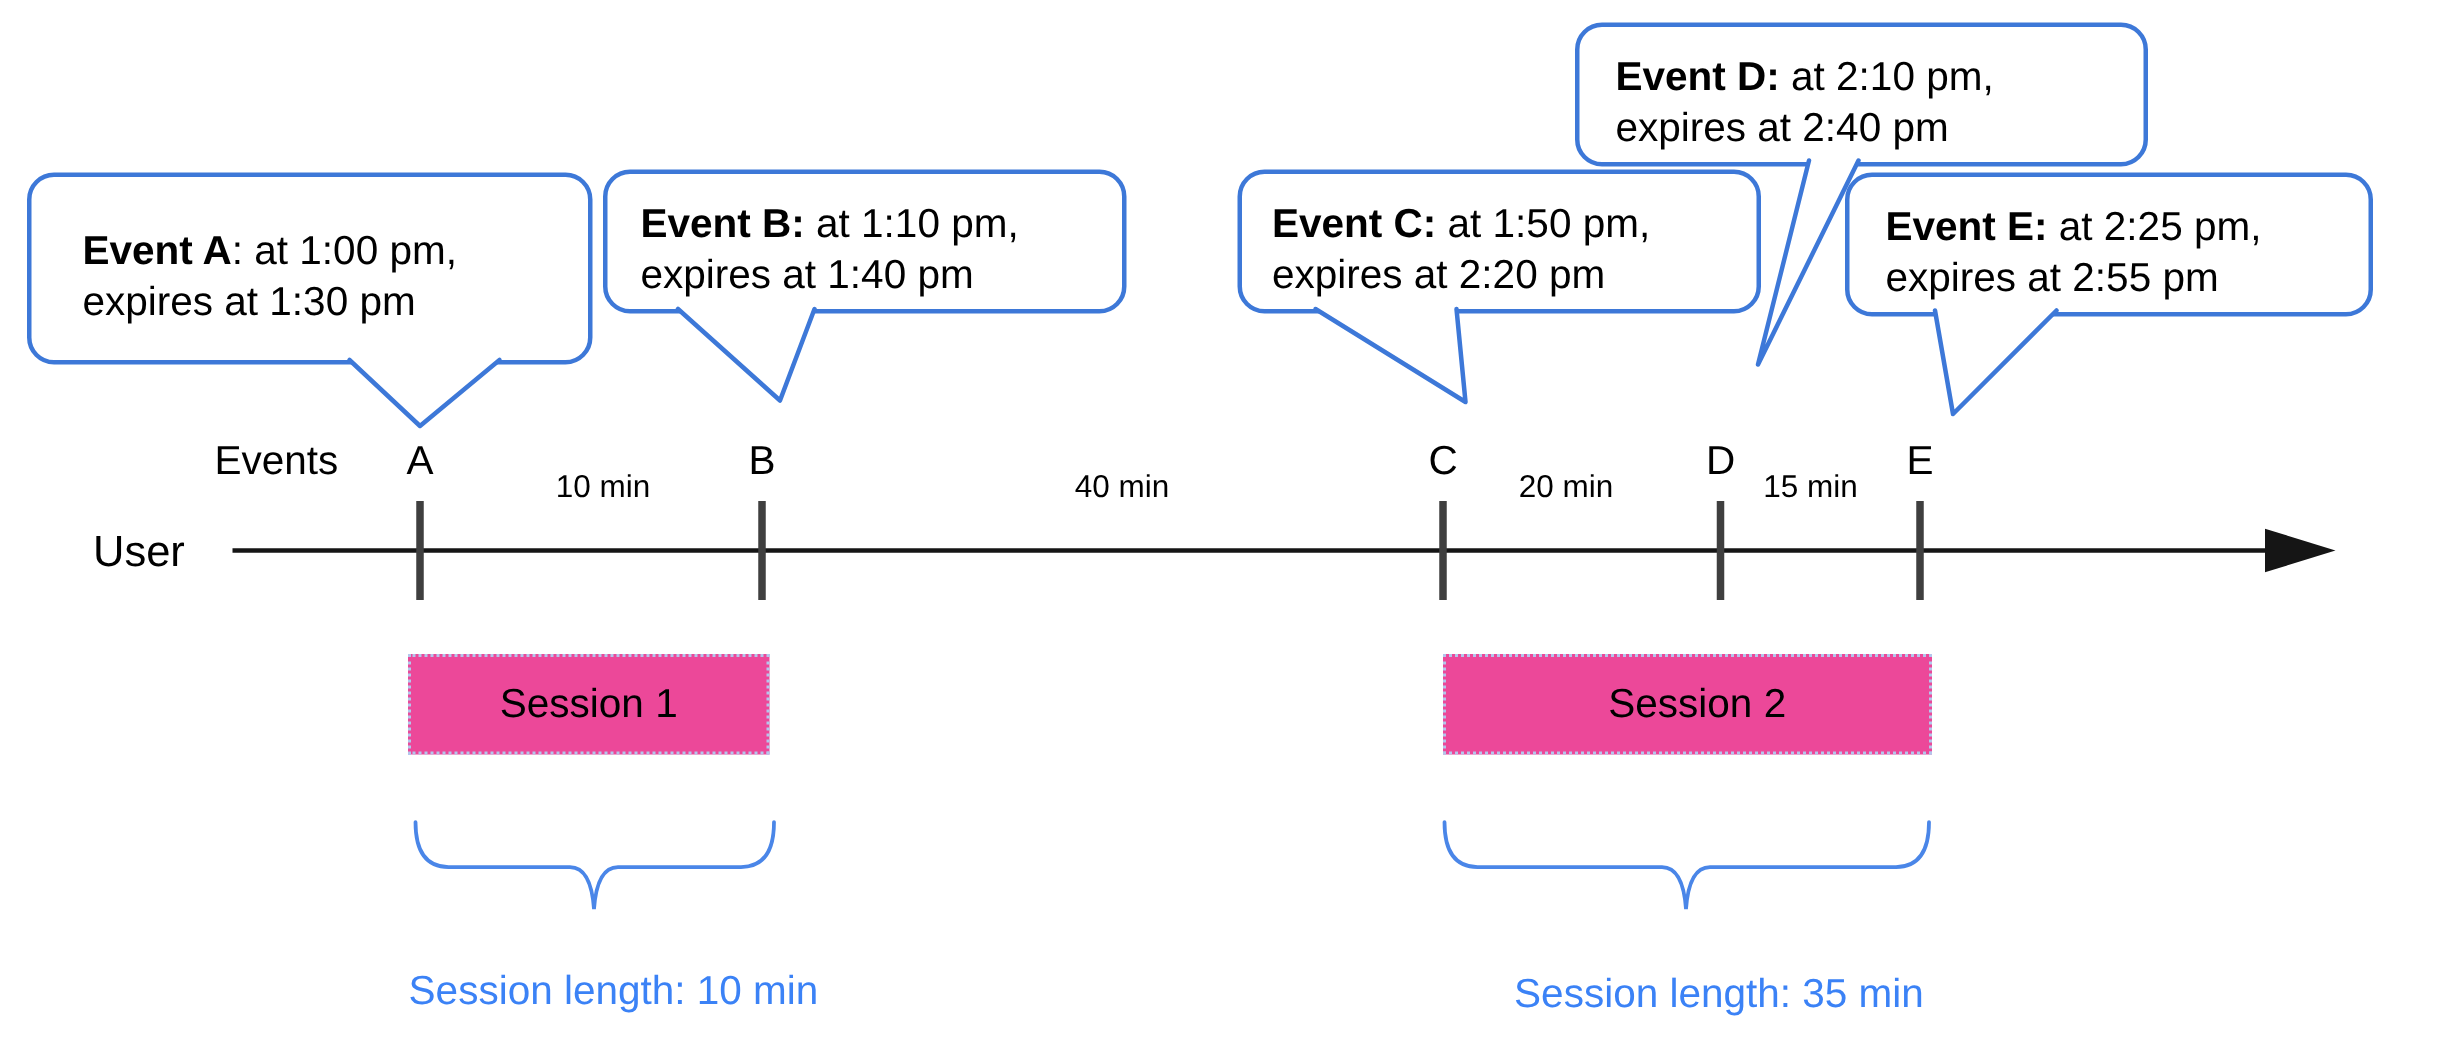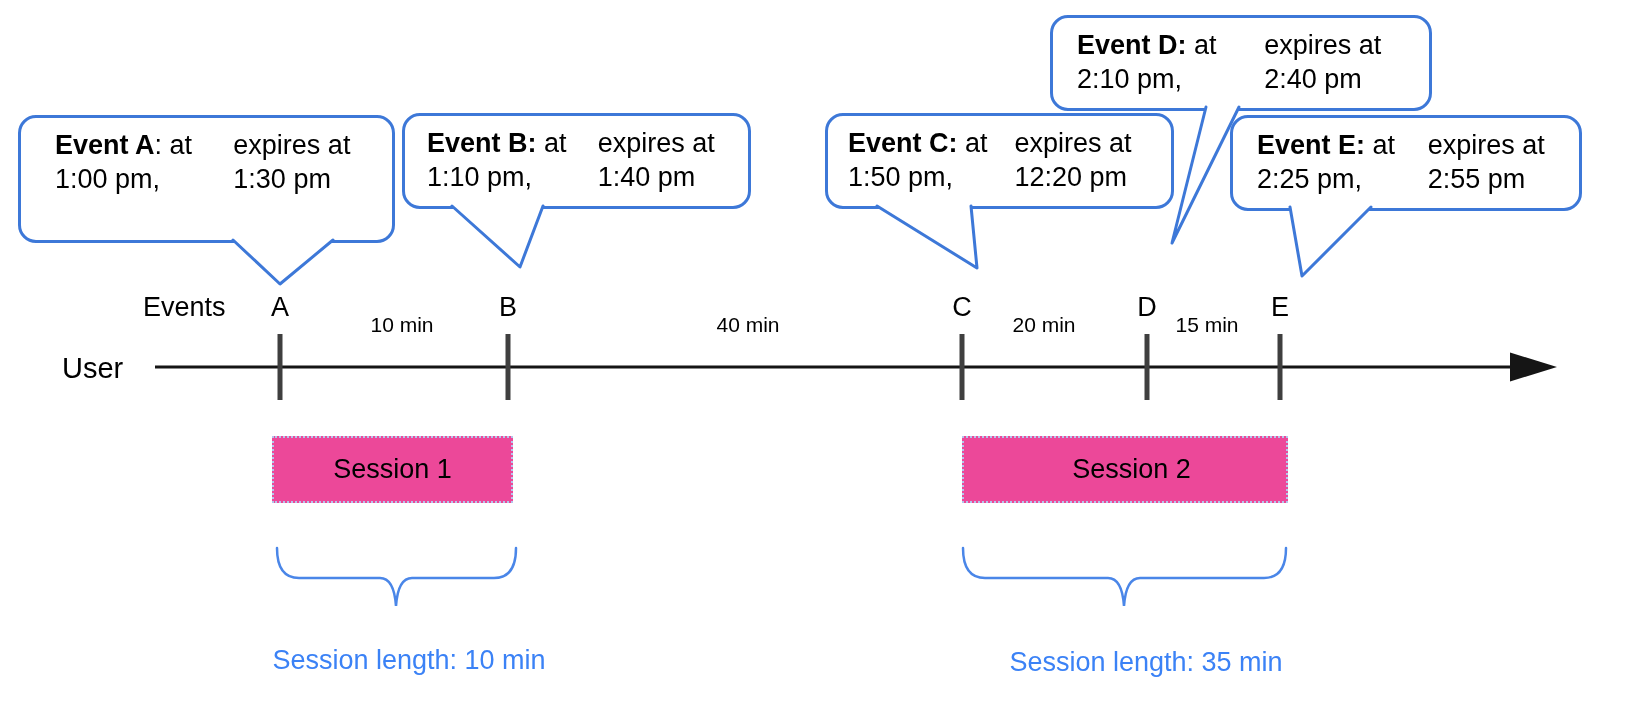--- a/index.html
+++ b/index.html
@@ -13,20 +13,21 @@
     overflow: hidden;
   }
   
   .callout {
     position: absolute;
     box-sizing: border-box;
     background: #ffffff;
     border: 3px solid #3d78d8;
     border-radius: 18px;
     display: flex;
+    flex-direction: column;
     justify-content: center;
     padding-top: 10px;
     font-size: 27px;
     line-height: 34px;
     z-index: 1;
   }
   .callout b { font-weight: bold; }
   
   .overlay {
     position: absolute;
@@ -71,21 +72,21 @@
     <div>expires at 1:30 pm</div>
   </div>
 
   <div class="callout" style="left:402px; top:113px; width:349px; height:96px; padding-left:22px;">
     <div><b>Event B:</b><span> at 1:10 pm,</span></div>
     <div>expires at 1:40 pm</div>
   </div>
 
   <div class="callout" style="left:825px; top:113px; width:349px; height:96px; padding-left:20px;">
     <div><b>Event C:</b><span> at 1:50 pm,</span></div>
-    <div>expires at 12:20 pm</div>
+    <div>expires at 2:20 pm</div>
   </div>
 
   <div class="callout" style="left:1050px; top:15px; width:382px; height:96px; padding-left:24px;">
     <div><b>Event D:</b><span> at 2:10 pm,</span></div>
     <div>expires at 2:40 pm</div>
   </div>
 
   <div class="callout" style="left:1230px; top:115px; width:352px; height:96px; padding-left:24px;">
     <div><b>Event E:</b><span> at 2:25 pm,</span></div>
     <div>expires at 2:55 pm</div>

